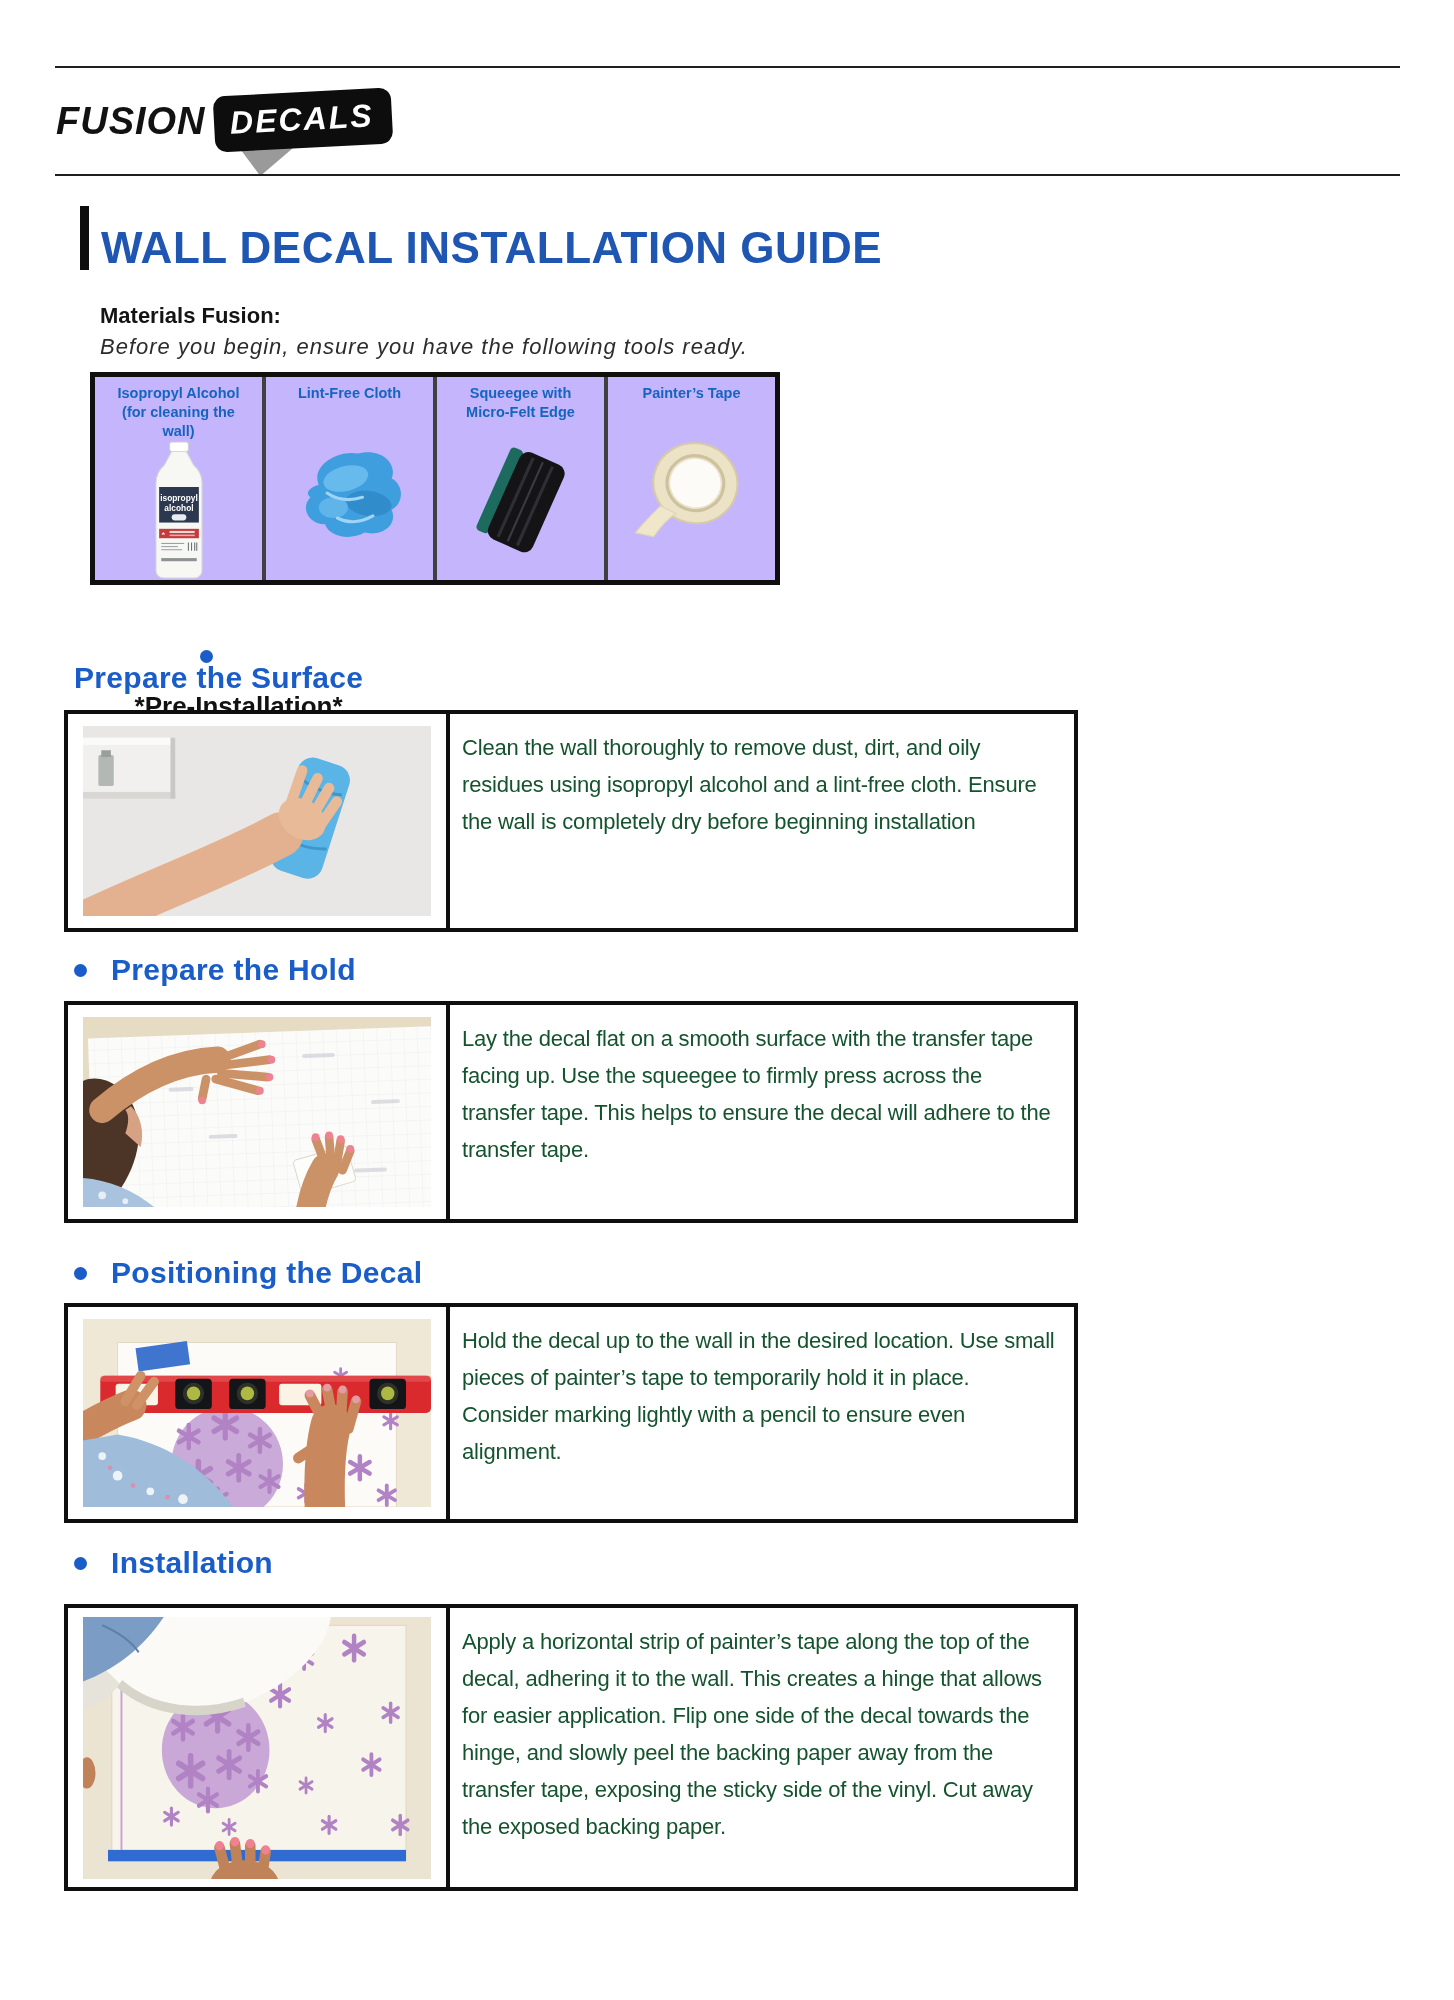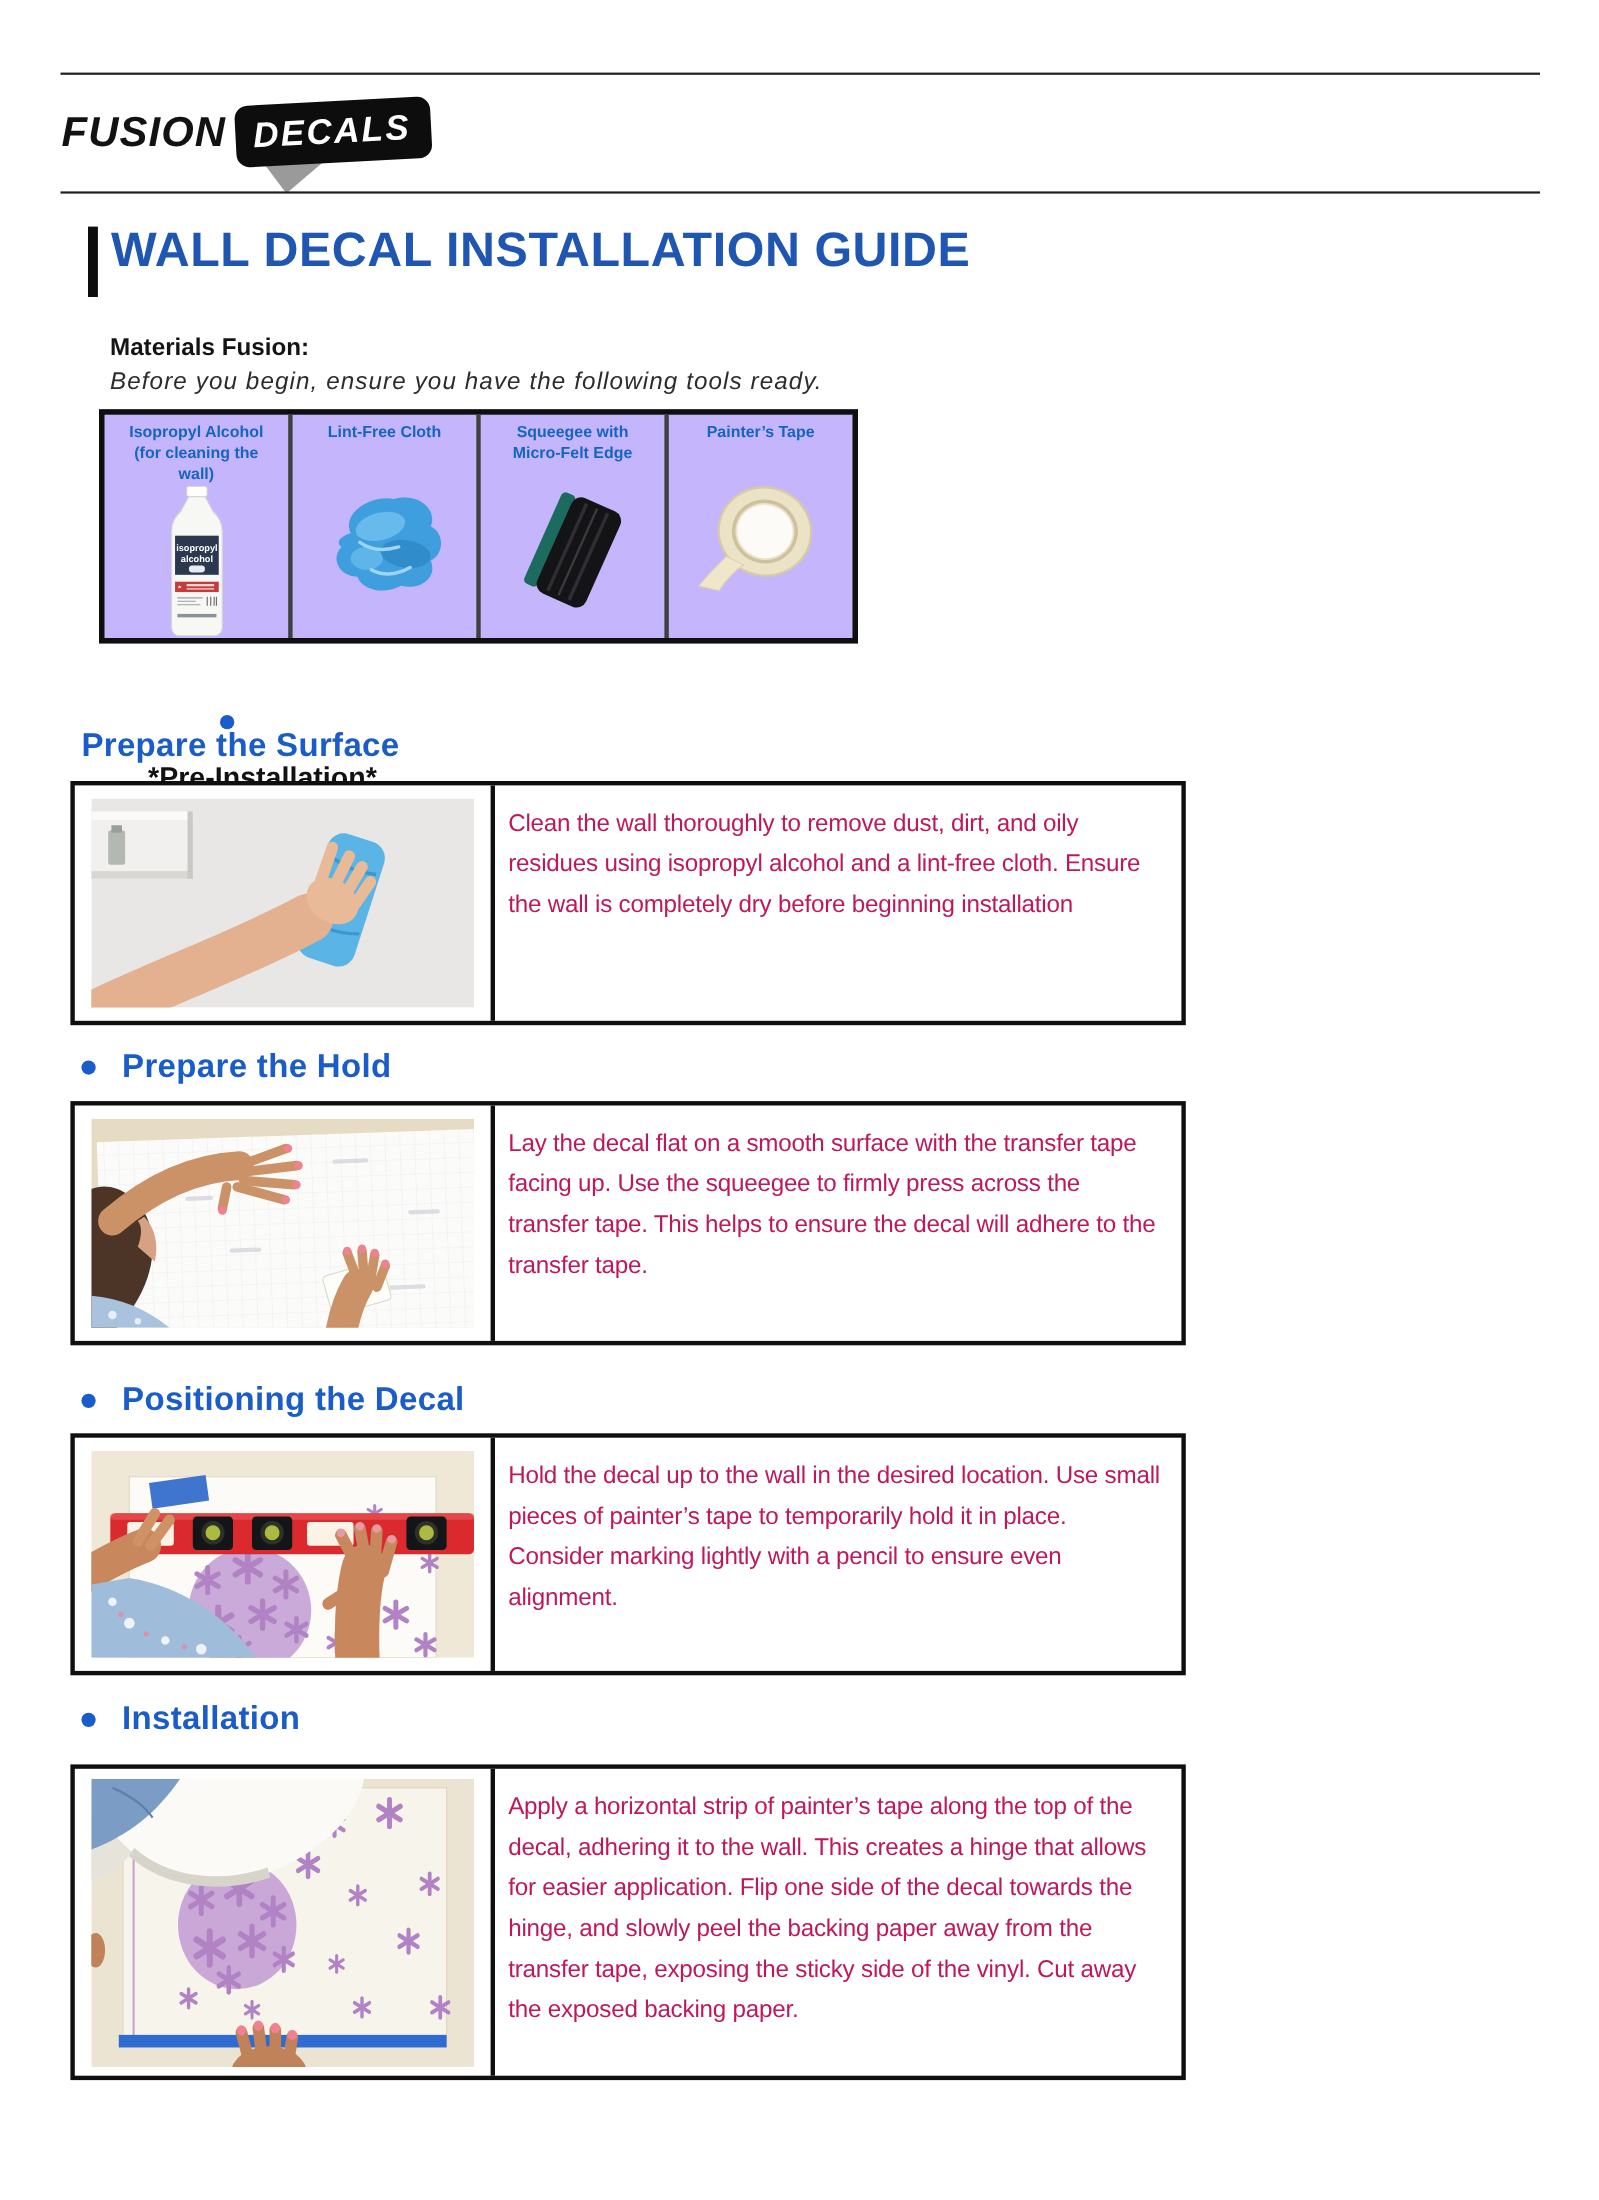--- a/index.html
+++ b/index.html
@@ -23,21 +23,21 @@
     clip-path:polygon(0% 0%,100% 12%,42% 100%);
   }
   .brand-decals{
     position:relative;display:inline-block;background:#0d0d0d;color:#ffffff;
     font-style:italic;font-weight:900;font-size:32px;letter-spacing:2px;line-height:1;
     padding:11px 18px 13px 16px;border-radius:12px;transform:rotate(-3deg);
     text-transform:uppercase;
   }
 
   
-  .title-row{position:absolute;left:80px;top:206px;display:flex;align-items:flex-start;}
+  .title-row{position:absolute;left:80px;top:206px;display:flex;align-items:flex-end;}
   .title-bar{width:9px;height:64px;background:#0d0d0d;margin-right:12px;}
   .doc-title{font-size:44px;font-weight:800;color:#1e56b2;letter-spacing:.5px;line-height:1;margin:0;}
 
   
   .materials-heading{position:absolute;left:100px;top:303px;font-size:22px;font-weight:800;color:#141414;}
   .materials-sub{position:absolute;left:100px;top:334px;font-size:22px;font-style:italic;font-weight:400;
     letter-spacing:1px;color:#2c2c2c;}
   .materials-table{
     position:absolute;left:90px;top:372px;width:690px;height:213px;border:5px solid #0f0f0f;
     display:flex;background:#c4b5fd;box-sizing:border-box;
@@ -55,21 +55,21 @@
   .sec-note{font-size:26px;font-weight:800;color:#121212;margin-left:40px;line-height:1;}
   .sh1{top:650px;flex-direction:column;} .sh2{top:955px;} .sh3{top:1258px;} .sh4{top:1548px;}
 
   
   .row{position:absolute;left:64px;width:1014px;border:4px solid #0f0f0f;display:flex;
     background:#ffffff;box-sizing:border-box;}
   .row1{top:710px;height:222px;} .row2{top:1001px;height:222px;}
   .row3{top:1303px;height:220px;} .row4{top:1604px;height:287px;}
   .row-img{width:378px;flex:0 0 378px;display:flex;align-items:center;justify-content:center;}
   .row-text{flex:1;border-left:4px solid #0f0f0f;padding:15px 14px 0 12px;
-    font-size:22px;line-height:37px;letter-spacing:-.2px;color:#be185d;}
+    font-size:22px;line-height:37px;letter-spacing:-.2px;color:#14532d;}
 </style>
 </head>
 <body>
 
 <div class="page">
 
   <div class="rule rule-top"></div>
 
   <div class="logo">
     <span class="brand-fusion">Fusion</span>

